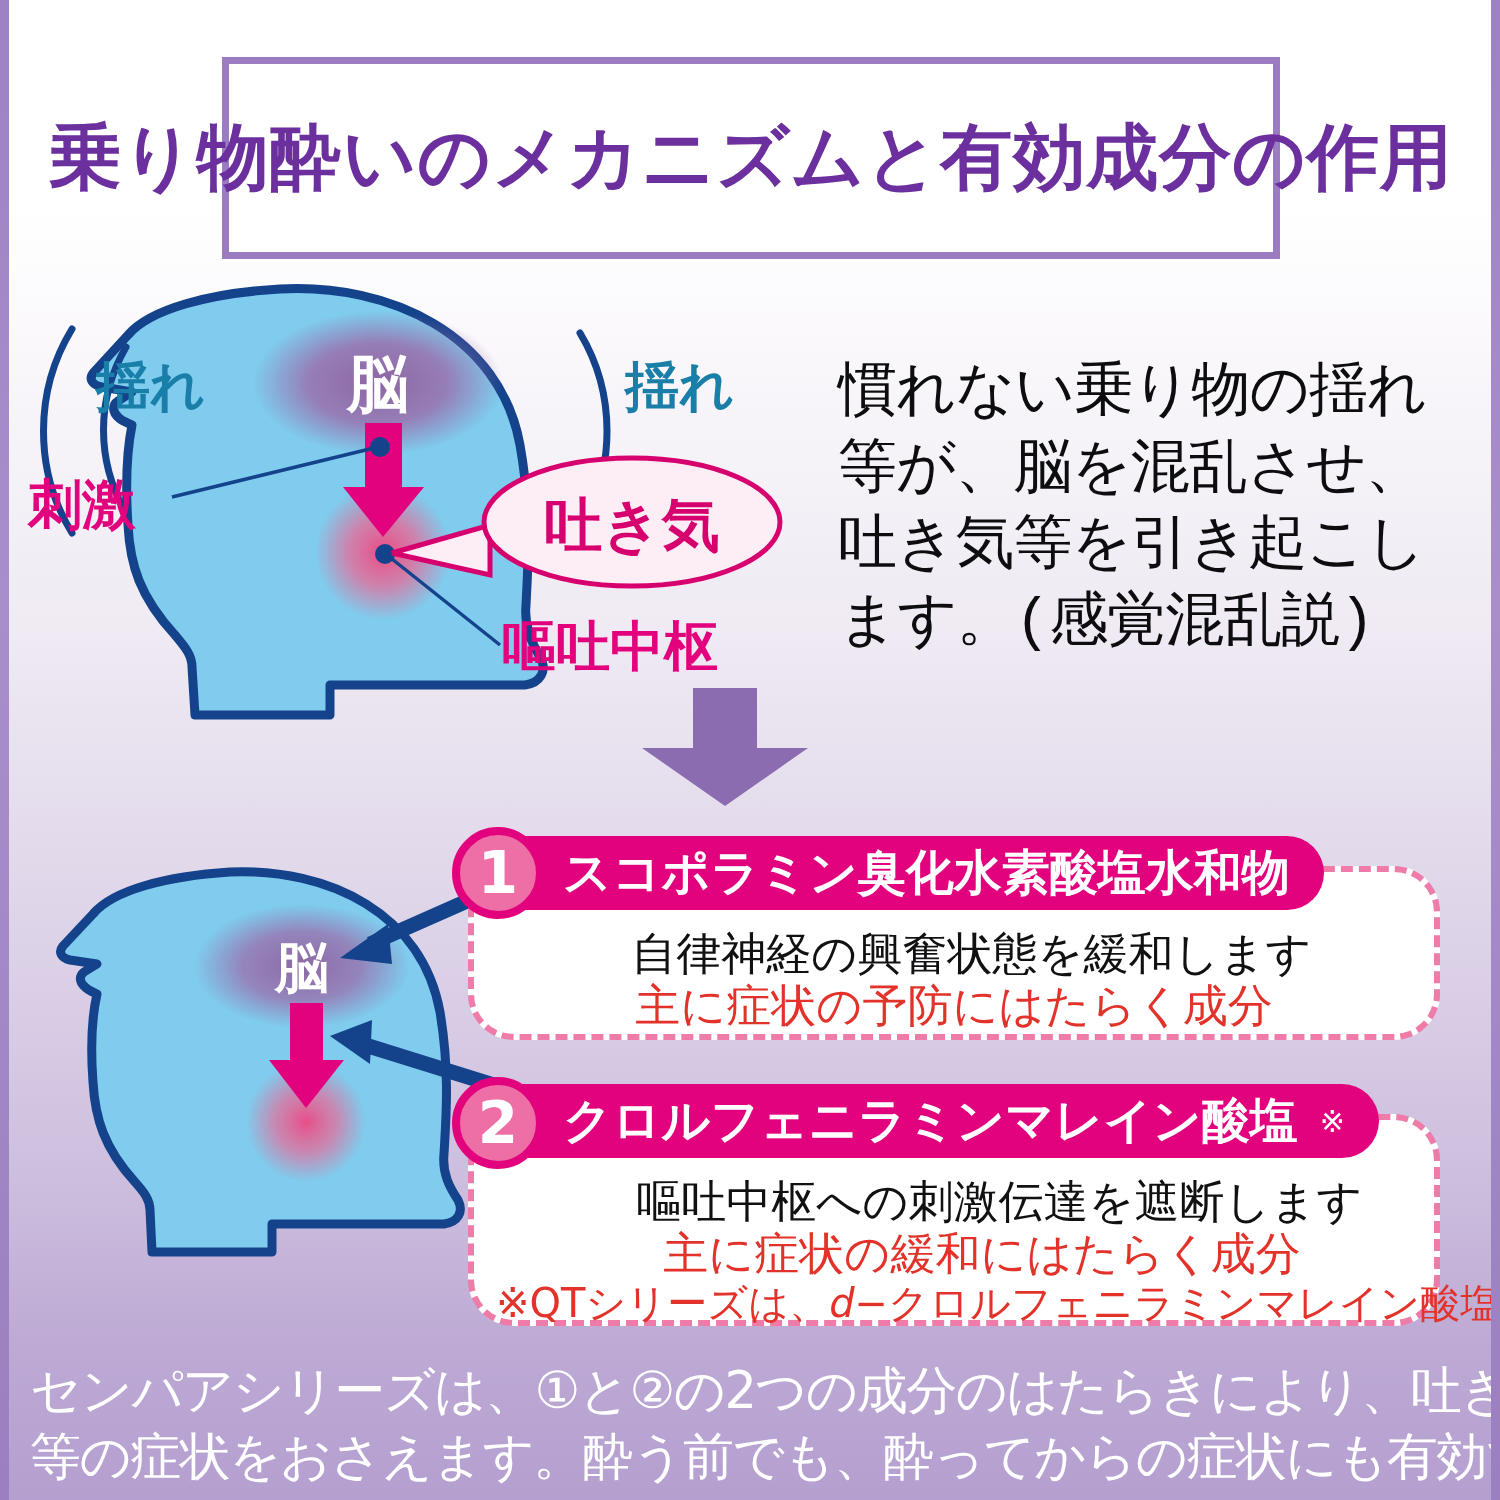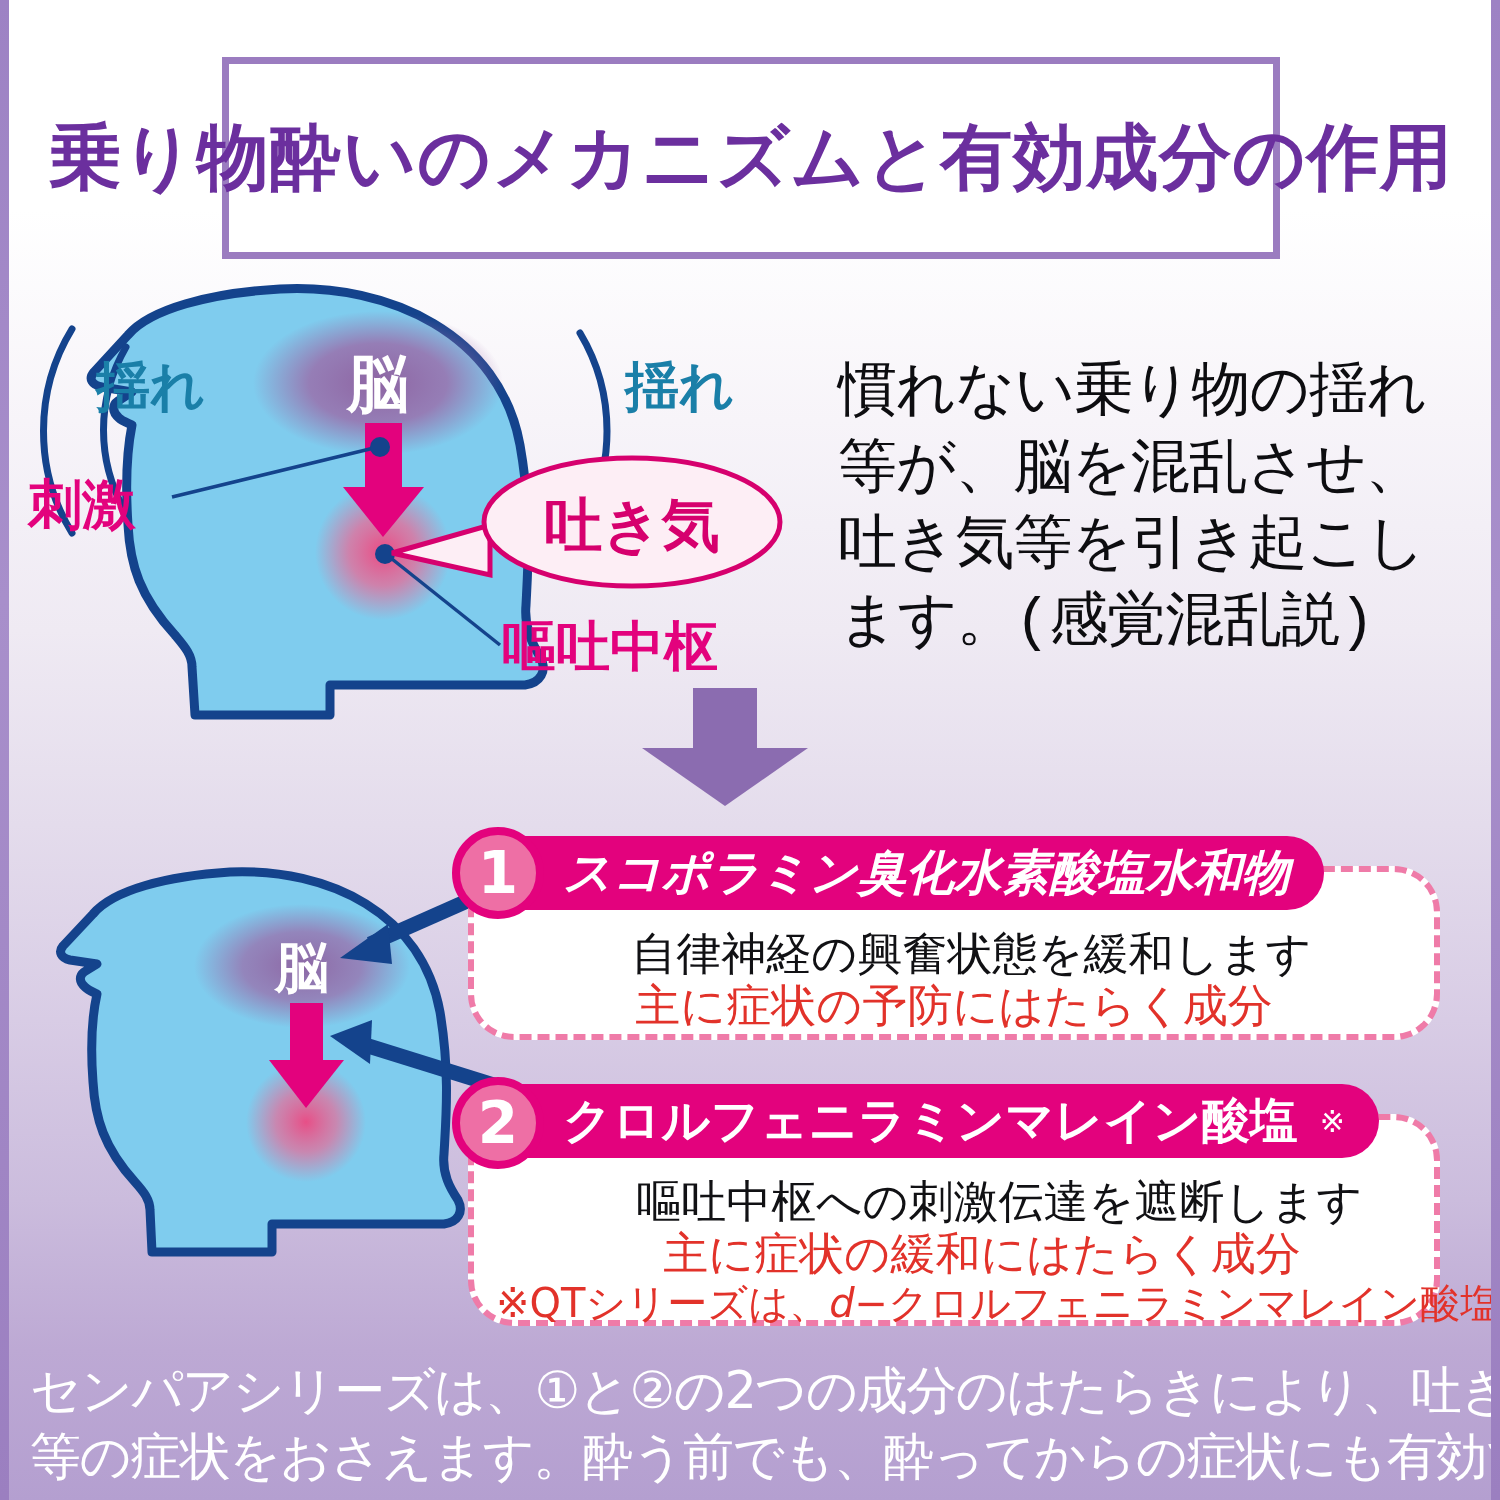--- a/index.html
+++ b/index.html
@@ -92,21 +92,21 @@
     height: 74px;
     background: #e3027d;
     border-radius: 40px;
     display: flex;
     align-items: center;
     box-sizing: border-box;
     padding-left: 108px;
     padding-right: 34px;
     white-space: nowrap;
   }
-  .hdr1 { left: 455px; top: 836px; font-style: italic; }
+  .hdr1 { left: 455px; top: 836px; }
   .hdr2 { left: 455px; top: 1084px; }
   .card-header-text {
     color: #ffffff;
     font-size: 48px;
     font-weight: bold;
     letter-spacing: 0px;
     font-family: "DejaVu Sans", "Liberation Sans", sans-serif;
   }
   .hdr-mark {
     color: #ffffff;

